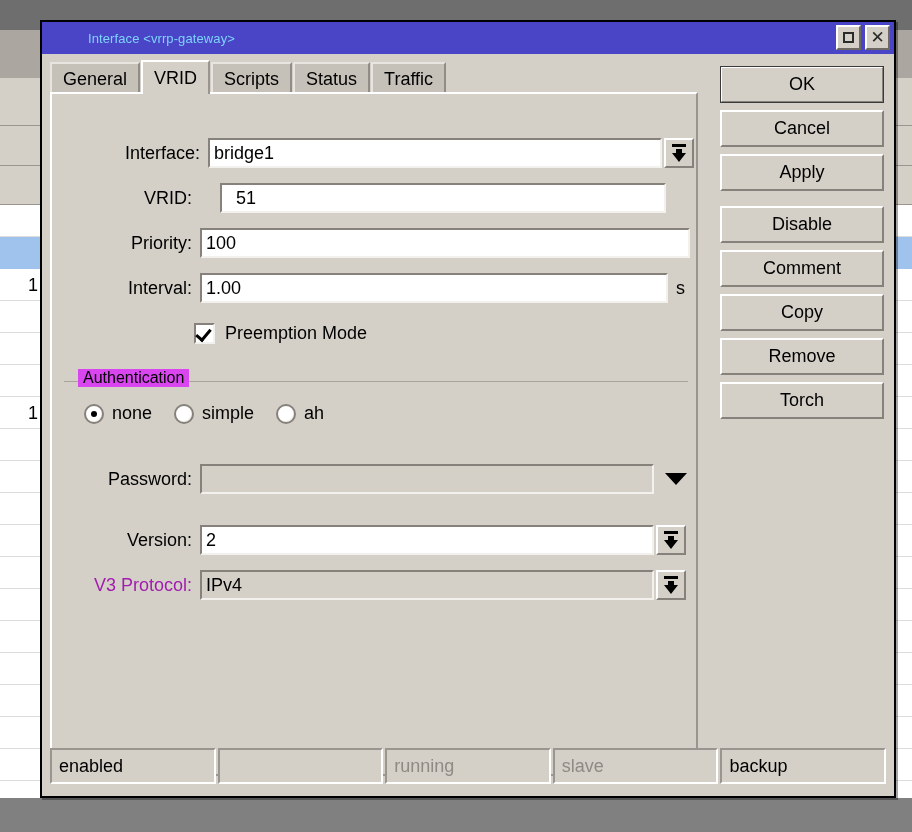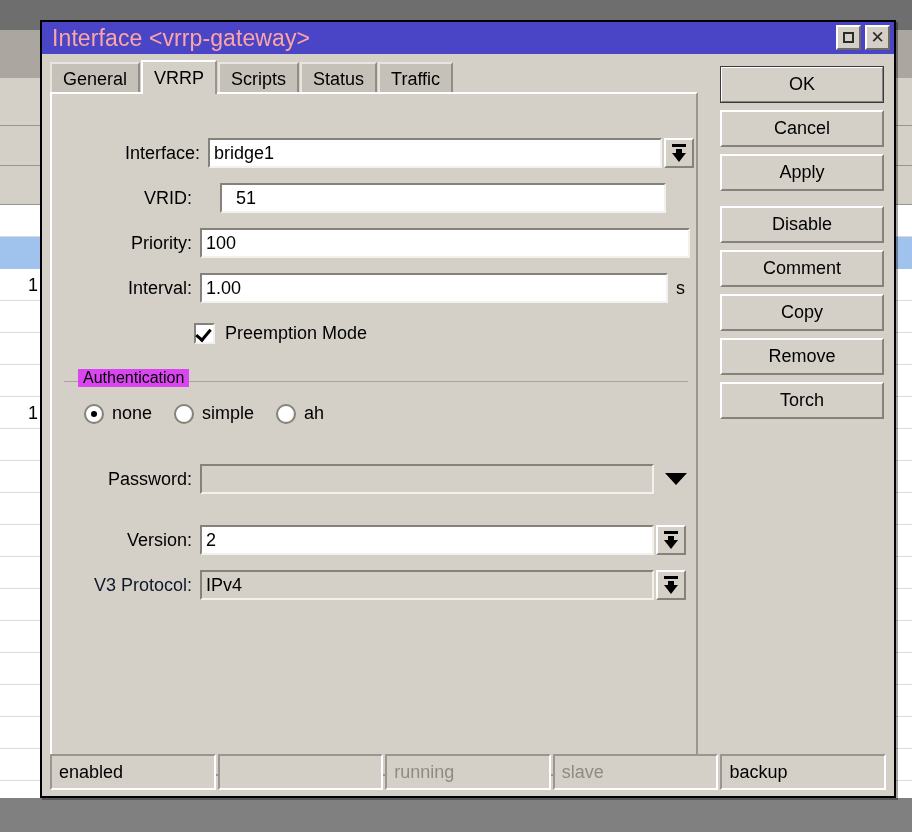--- a/index.html
+++ b/index.html
@@ -55,24 +55,25 @@
   }
   .titlebar {
     position: relative;
     height: 32px;
     background: #4a45c6;
     display: flex; align-items: center;
     padding-left: 10px;
     box-sizing: border-box;
   }
   .title-text {
-    color: #fca5a5;
-    font-size: 23px;
+    color: #7dd3fc;
+    font-size: 13px;
     letter-spacing: 0.1px;
     white-space: nowrap;
+    margin-left: 36px;
   }
   .title-buttons {
     position: absolute; right: 4px; top: 3px;
     display: flex; gap: 4px;
   }
   .tb-btn {
     width: 25px; height: 25px;
     background: #d4d0c8;
     border-top: 2px solid #ffffff;
     border-left: 2px solid #ffffff;
@@ -141,21 +142,21 @@
   }
   .f-label {
     width: 148px;
     text-align: right;
     padding-right: 8px;
     font-size: 18px;
     color: #000;
     box-sizing: border-box;
     white-space: nowrap;
   }
-  .f-label.disabled { color: #0f172a; }
+  .f-label.disabled { color: #a21caf; }
 
   .f-input {
     height: 30px;
     background: #ffffff;
     border-top: 2px solid #86827b;
     border-left: 2px solid #86827b;
     border-right: 2px solid #f3f1ee;
     border-bottom: 2px solid #f3f1ee;
     box-sizing: border-box;
     font-size: 18px;
@@ -282,21 +283,21 @@
     display: flex; align-items: center; justify-content: center;
     margin-bottom: 7px;
     cursor: pointer;
     font-family: "Liberation Sans", sans-serif;
   }
   .dbtn.default { outline: 1px solid #3a3a3a; outline-offset: -1px; }
   .dbtn.gap { margin-top: 8px; }
 
   
   .statusbar {
-    position: absolute; left: 8px; bottom: 6px;
+    position: absolute; left: 8px; bottom: 12px;
     width: 838px; height: 36px;
     display: flex;
   }
   .st-cell {
     background: #d4d0c8;
     border-top: 2px solid #9a958e;
     border-left: 2px solid #9a958e;
     border-right: 2px solid #ffffff;
     border-bottom: 2px solid #ffffff;
     box-sizing: border-box;
@@ -355,21 +356,21 @@
           <span class="glyph-close">✕</span>
         </div>
       </div>
     </div>
 
     <div class="tabstrip" id="tabstrip">
         <div class="tab">
           <span>General</span>
         </div>
         <div class="tab active">
-          <span>VRRP</span>
+          <span>VRID</span>
         </div>
         <div class="tab">
           <span>Scripts</span>
         </div>
         <div class="tab">
           <span>Status</span>
         </div>
         <div class="tab">
           <span>Traffic</span>
         </div>

